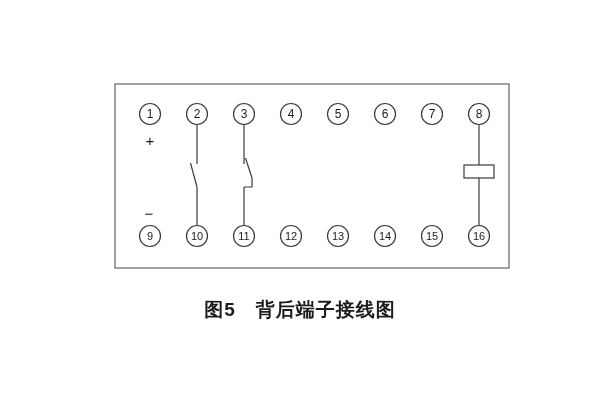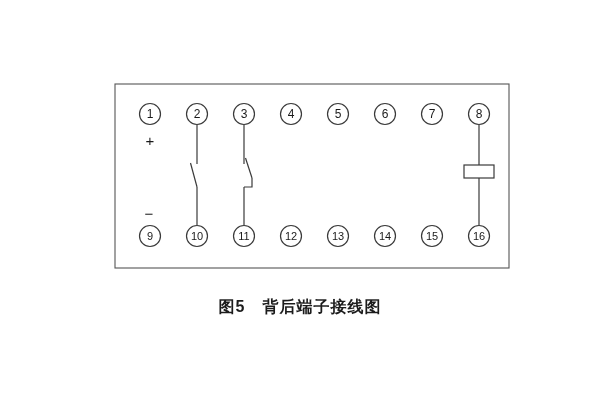--- a/index.html
+++ b/index.html
@@ -57,21 +57,21 @@
     font-size: 15px;
     fill: #1a1a1a;
     text-anchor: middle;
   }
   .caption {
     position: absolute;
     top: 297px;
     left: 0;
     width: 600px;
     text-align: center;
-    font-size: 16px;
+    font-size: 19px;
     font-weight: 600;
     color: #1c1c1c;
     letter-spacing: 1px;
   }
 </style>
 </head>
 <body>
 
 <div class="page">
 

